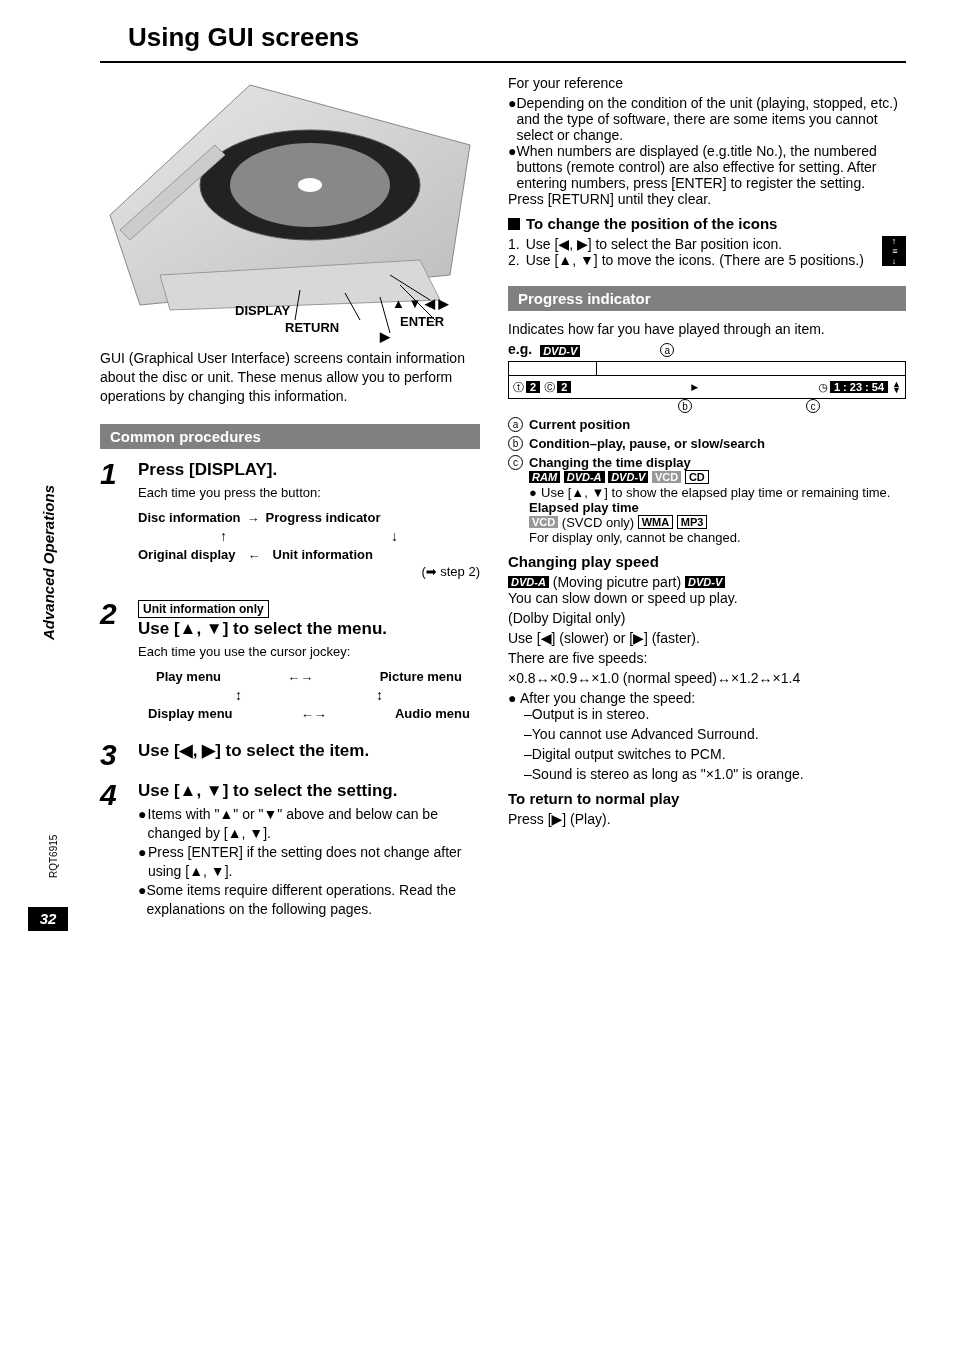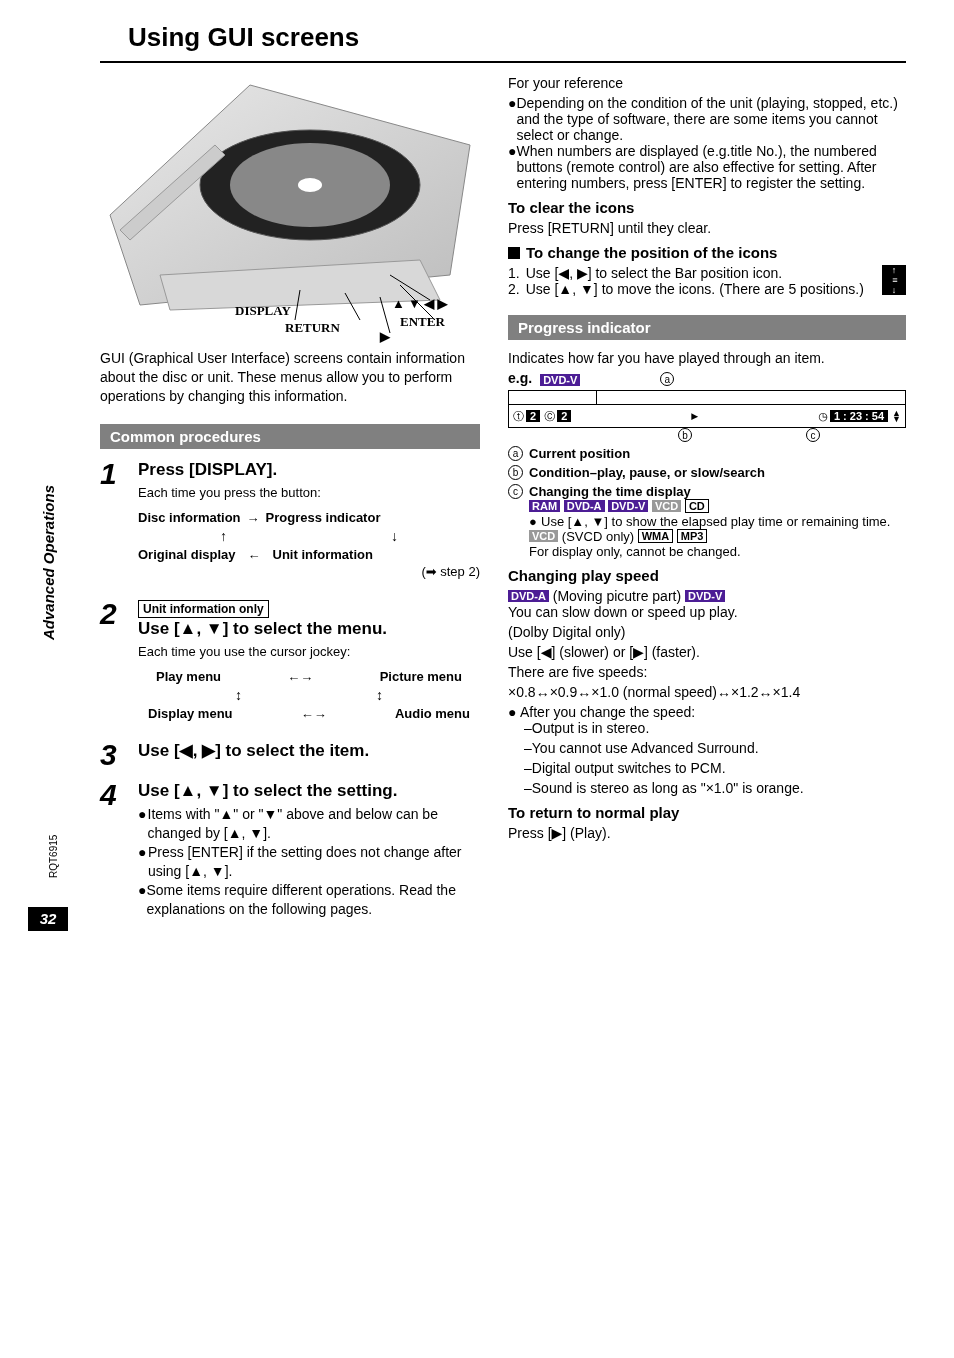--- a/index.html
+++ b/index.html
@@ -3,41 +3,41 @@
 <meta charset="utf-8">
 <style>
   * { box-sizing: border-box; margin: 0; padding: 0; }
   body { font-family: Arial, Helvetica, sans-serif; font-size: 14px; width: 954px; background: #fff; color: #000; }
   .page { position: relative; padding: 20px 48px 20px 100px; }
   .title-wrap { border-bottom: 2px solid #000; margin-bottom: 12px; }
   .title { font-size: 26px; font-weight: bold; padding: 2px 0 8px 28px; }
   .cols { display: flex; gap: 28px; }
   .left-col { width: 380px; }
   .right-col { width: 420px; }
-  .device-img { width: 380px; height: 260px; position: relative; font-family: Liberation Serif, serif; }
+  .device-img { width: 380px; height: 260px; position: relative; }
   .device-svg { width: 100%; height: 100%; }
   .callout { position: absolute; font-size: 13px; font-weight: bold; }
   .intro { font-size: 14px; line-height: 1.35; margin-top: 14px; }
   .section-hdr { background: #808080; color: #fff; font-weight: bold; font-size: 15px; padding: 4px 10px; margin: 18px 0 10px 0; }
   .step { display: flex; margin-bottom: 10px; }
   .step-num { font-size: 30px; font-weight: bold; width: 38px; font-style: italic; line-height: 1; flex-shrink:0; }
   .step-body { flex: 1; font-size: 14px; line-height: 1.35; }
   .step-h { font-size: 17px; font-weight: bold; margin-bottom: 2px; }
   .sub { font-size: 13px; }
   .boxlabel { display: inline-block; border: 1px solid #000; padding: 0 4px; font-size: 12px; font-weight: bold; }
   .cycle { margin: 8px 0; font-size: 13px; font-weight: bold; }
   .cycle-row { display: flex; align-items: center; gap: 6px; }
   .cycle-arrows { display:flex; justify-content:space-around; font-size:14px; }
   p { margin-bottom: 4px; }
   .bullet { display: flex; }
   .bullet .b { width: 12px; }
   .sq { display:inline-block; width:12px; height:12px; background:#000; margin-right:6px; vertical-align:-1px; }
   .sub-h { font-weight: bold; font-size: 15px; margin-top: 8px; }
   .badge { display:inline-block; padding:0 3px; font-size:11px; font-weight:bold; vertical-align:1px; }
-  .badge-dark { background:#4c1d95; color:#fff; }
+  .badge-dark { background:#000000; color:#fff;font-style:italic; }
   .badge-gray { background:#999; color:#fff; }
   .badge-out { border:1px solid #000; color:#000; }
   .sidebar { position:absolute; left:40px; top:640px; transform:rotate(-90deg); transform-origin:left top; font-size:15px; font-style:italic; font-weight:bold; white-space:nowrap; }
   .pagenum-box { position:absolute; left:28px; bottom:18px; width:40px; height:24px; background:#000; color:#fff; font-style:italic; font-weight:bold; text-align:center; line-height:24px; font-size:15px; }
   .rqt { position:absolute; left:48px; bottom:60px; transform:rotate(-90deg); transform-origin:left top; font-size:10px; }
   .prog-bar { border:1px solid #000; margin-top:4px; }
   .prog-timeline { height:14px; border-bottom:1px solid #000; position:relative; background:#fff; }
   .prog-marker { position:absolute; top:0; left:22%; width:1px; height:14px; background:#000; }
   .prog-fields { height:22px; display:flex; align-items:center; padding:0 4px; gap:4px; font-size:11px; }
   .pf-seg { display:inline-flex; align-items:center; gap:2px; }
@@ -179,21 +179,20 @@
       <p style="font-weight:normal;">For your reference</p>
       <div class="bullet">
           <span class="b">●</span>
           <span>Depending on the condition of the unit (playing, stopped, etc.) and the type of software, there are some items you cannot select or change.</span>
         </div>
       <div class="bullet">
           <span class="b">●</span>
           <span>When numbers are displayed (e.g.title No.), the numbered buttons (remote control) are also effective for setting. After entering numbers, press [ENTER] to register the setting.</span>
         </div>
 
-      <p class="sub-h">To clear the icons</p>
       <p>Press [RETURN] until they clear.</p>
 
       <p class="sub-h"><span class="sq"></span><span>To change the position of the icons</span></p>
       <div>
         <div class="pos-icon">
             <span>↑</span>
             <span style="letter-spacing:-2px;">≡</span>
             <span>↓</span>
           </div>
         <ol class="numlist" style="overflow:hidden;">
@@ -257,20 +256,21 @@
             <span class="badge badge-dark">RAM</span>
             <span class="badge badge-dark">DVD-A</span>
             <span class="badge badge-dark">DVD-V</span>
             <span class="badge badge-gray">VCD</span>
             <span class="badge badge-out">CD</span>
           </div>
           <div class="bullet">
               <span class="b">●</span>
               <span>Use [▲,  ▼] to show the elapsed play time or remaining time.</span>
             </div>
+          <div style="font-weight:bold;">Elapsed play time</div>
           <div>
             <span class="badge badge-gray">VCD</span>
             <span>(SVCD only)</span>
             <span class="badge badge-out">WMA</span>
             <span class="badge badge-out">MP3</span>
           </div>
           <div>For display only, cannot be changed.</div>
         </div>
       </div>
 

